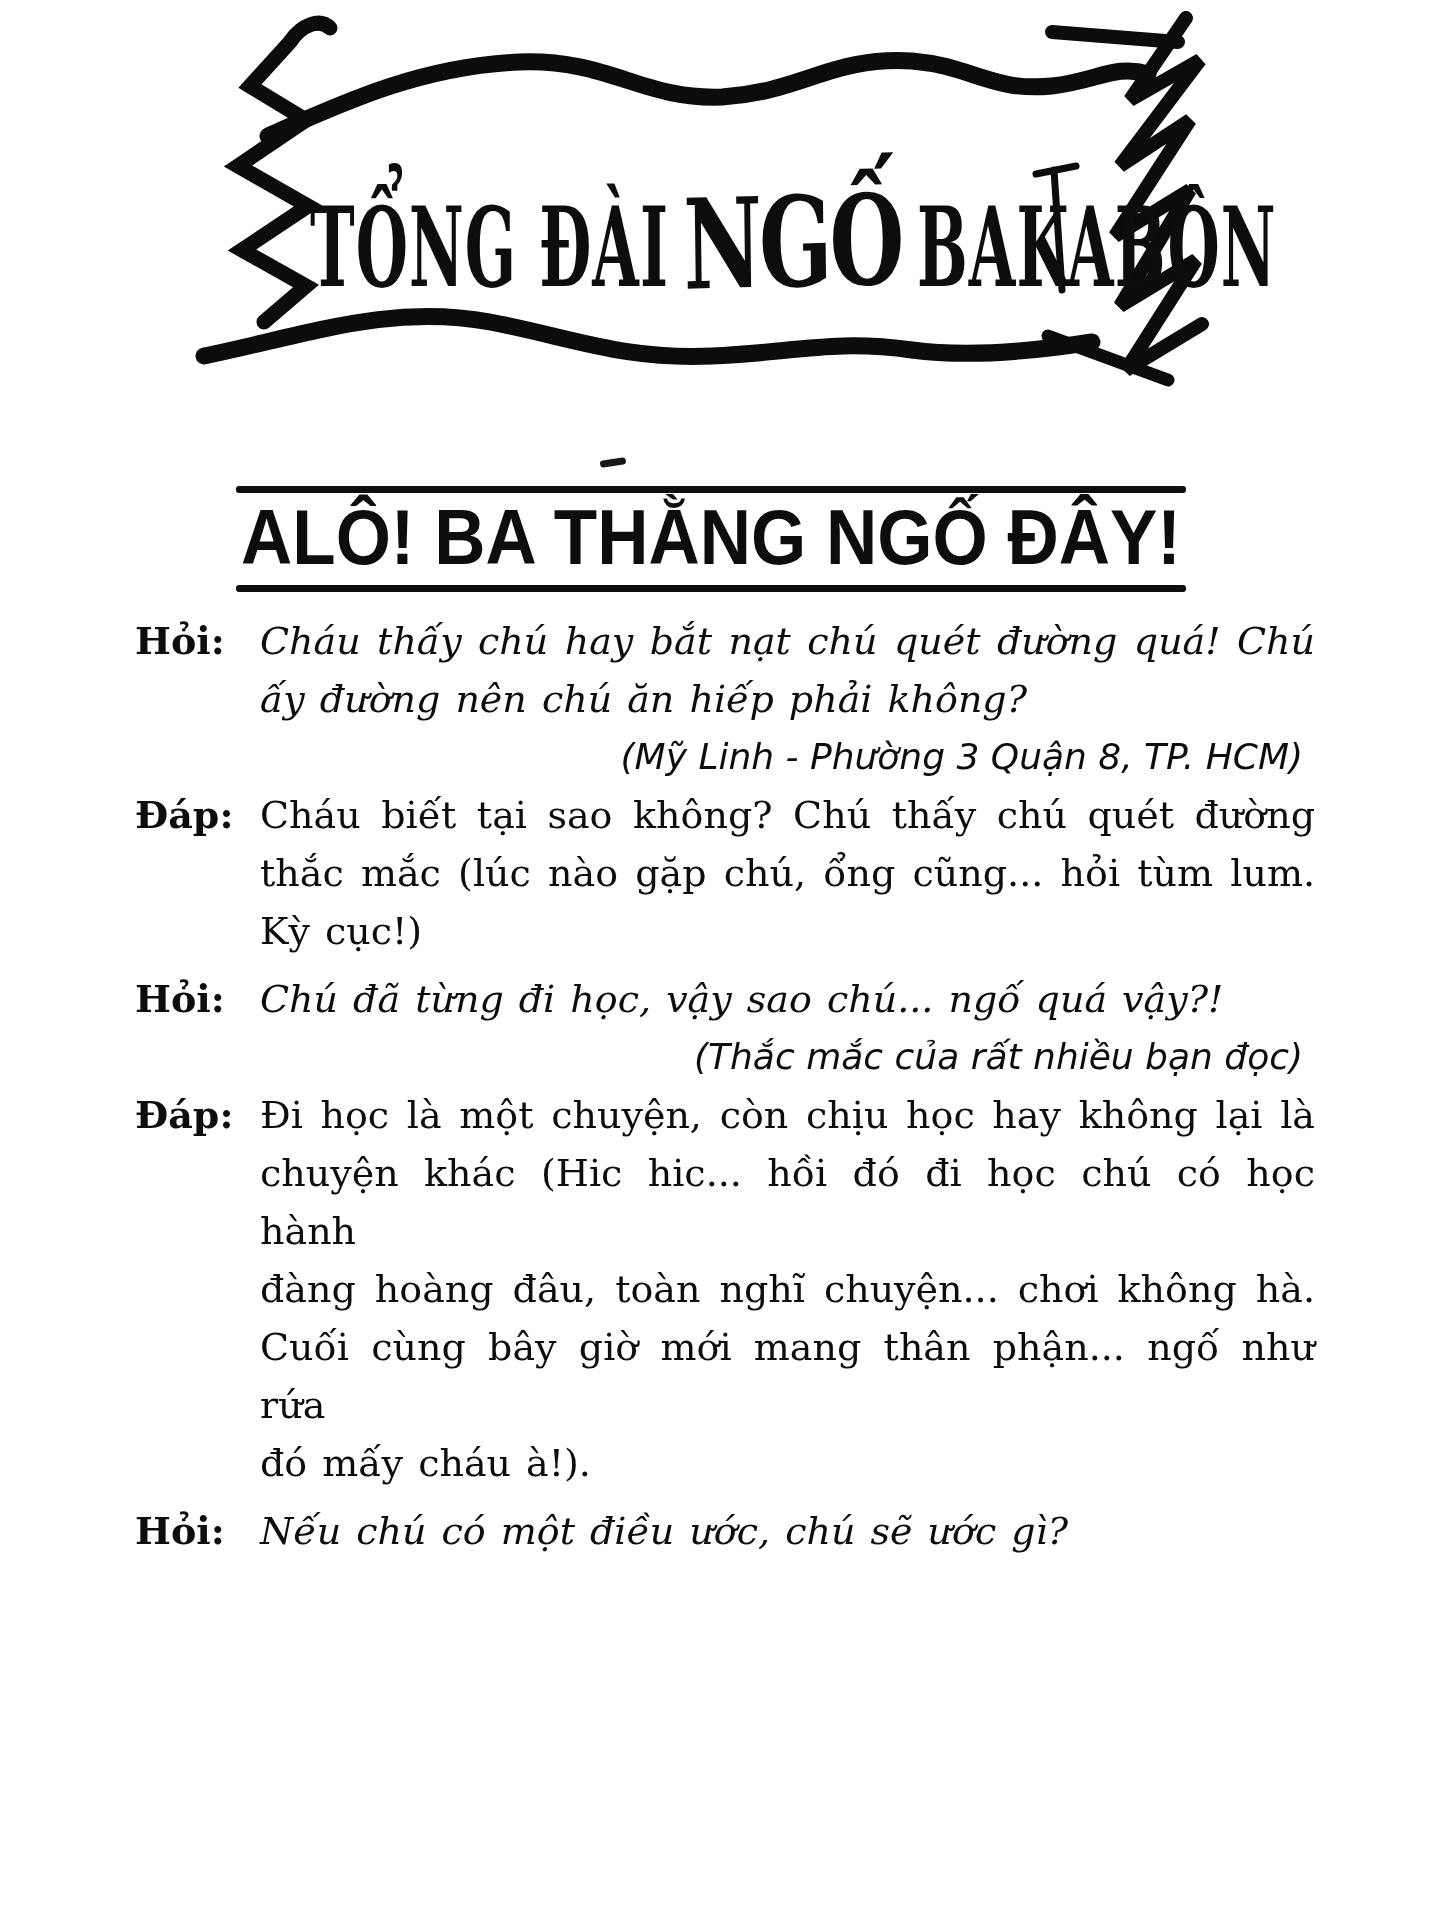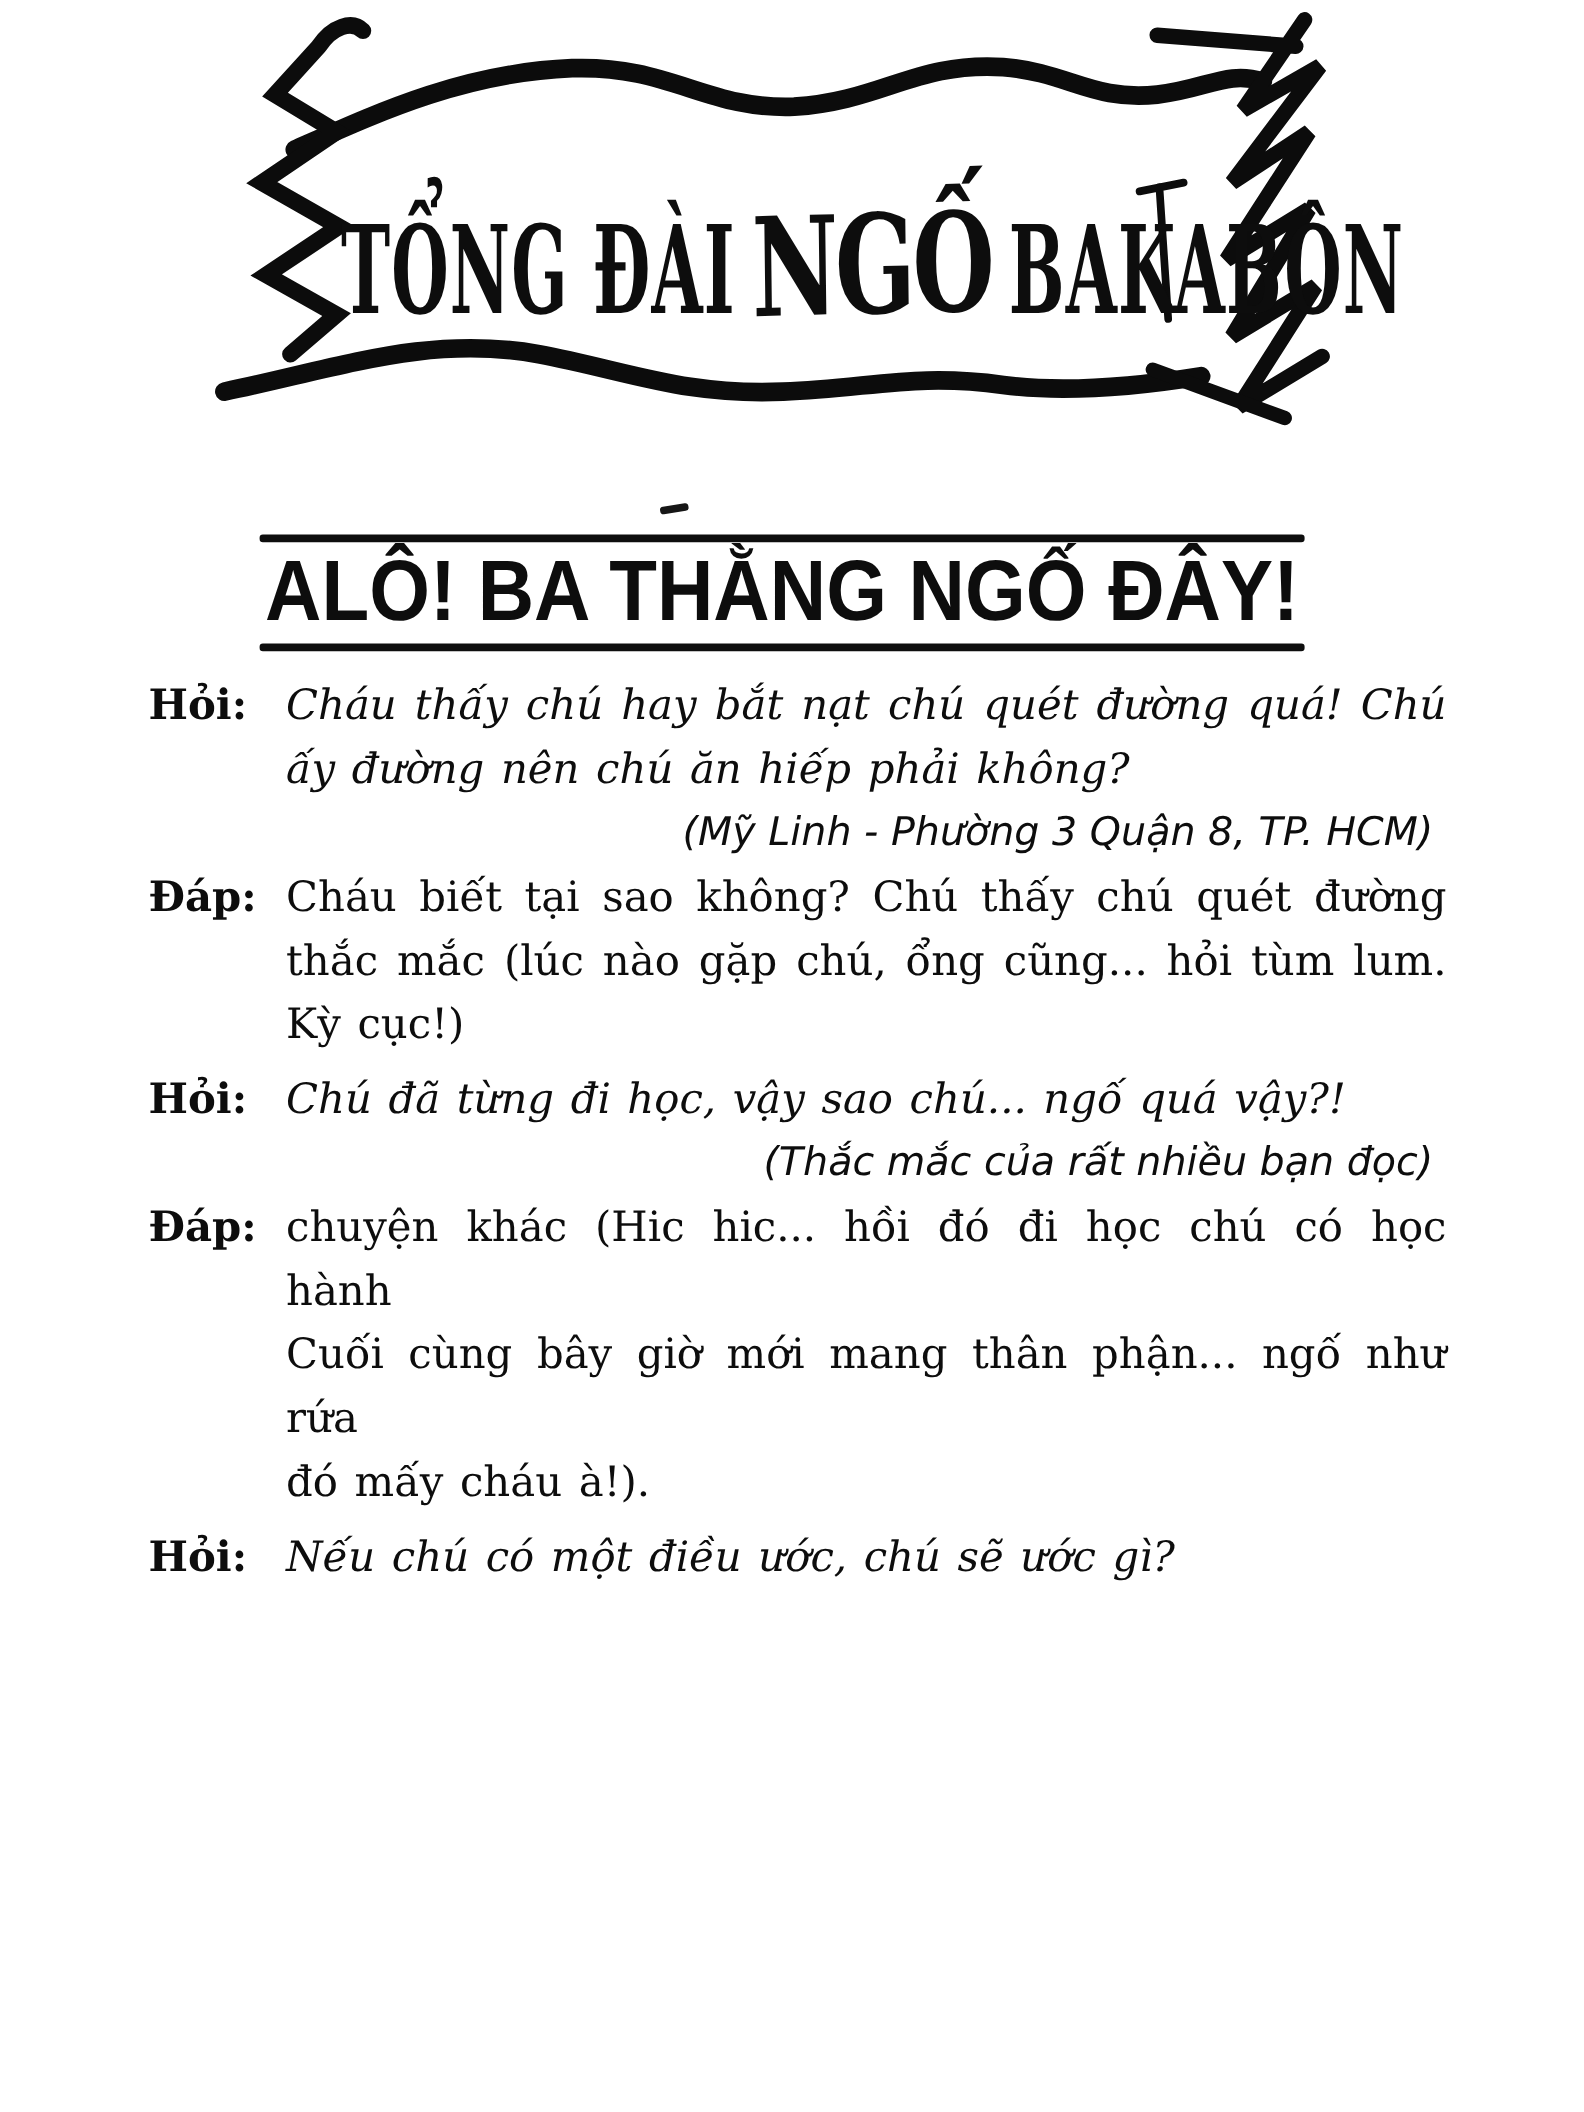--- a/index.html
+++ b/index.html
@@ -104,21 +104,23 @@
       <div class="row">
         <div class="label">Hỏi:</div>
         <div>
           <div class="line q">Chú đã từng đi học, vậy sao chú... ngố quá vậy?!</div>
           <div class="attr">(Thắc mắc của rất nhiều bạn đọc)</div>
         </div>
       </div>
       <div class="row">
         <div class="label">Đáp:</div>
         <div>
+          <div class="line a jline">Đi học là một chuyện, còn chịu học hay không lại là</div>
           <div class="line a jline">chuyện khác (Hic hic... hồi đó đi học chú có học hành</div>
+          <div class="line a jline">đàng hoàng đâu, toàn nghĩ chuyện... chơi không hà.</div>
           <div class="line a jline">Cuối cùng bây giờ mới mang thân phận... ngố như rứa</div>
           <div class="line a">đó mấy cháu à!).</div>
         </div>
       </div>
     </div>
 
     <div class="pair">
       <div class="row">
         <div class="label">Hỏi:</div>
         <div>

